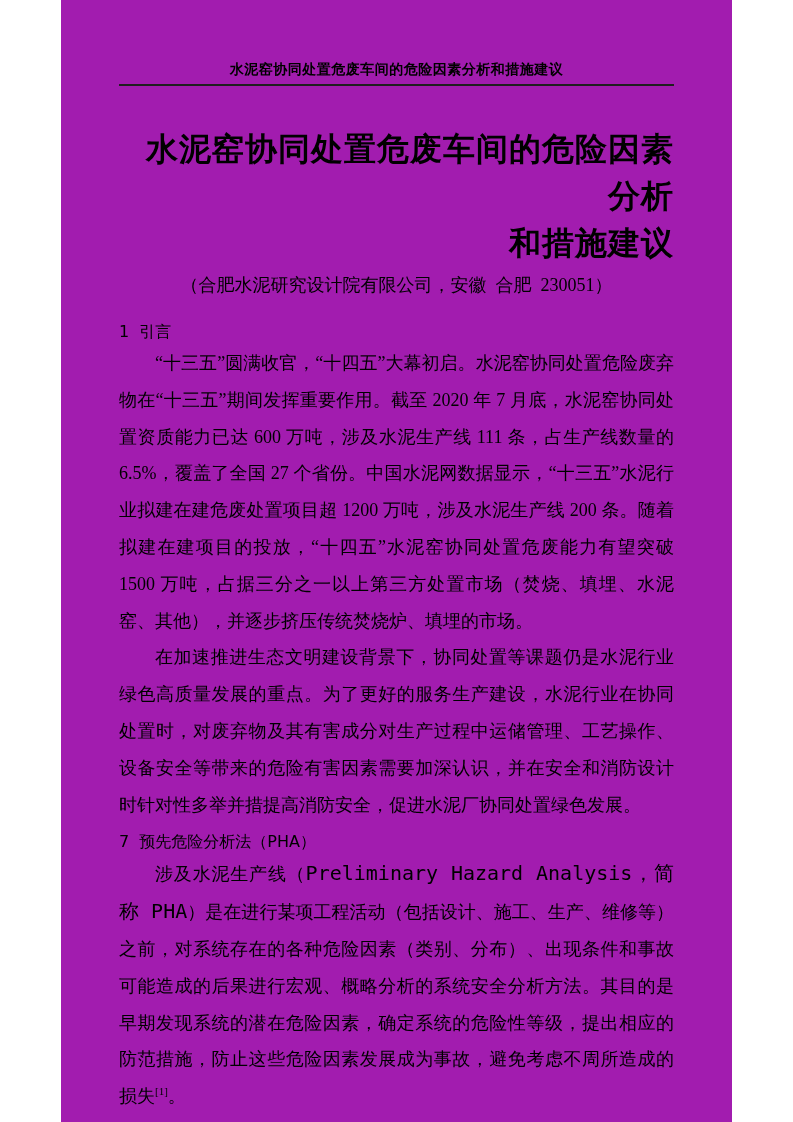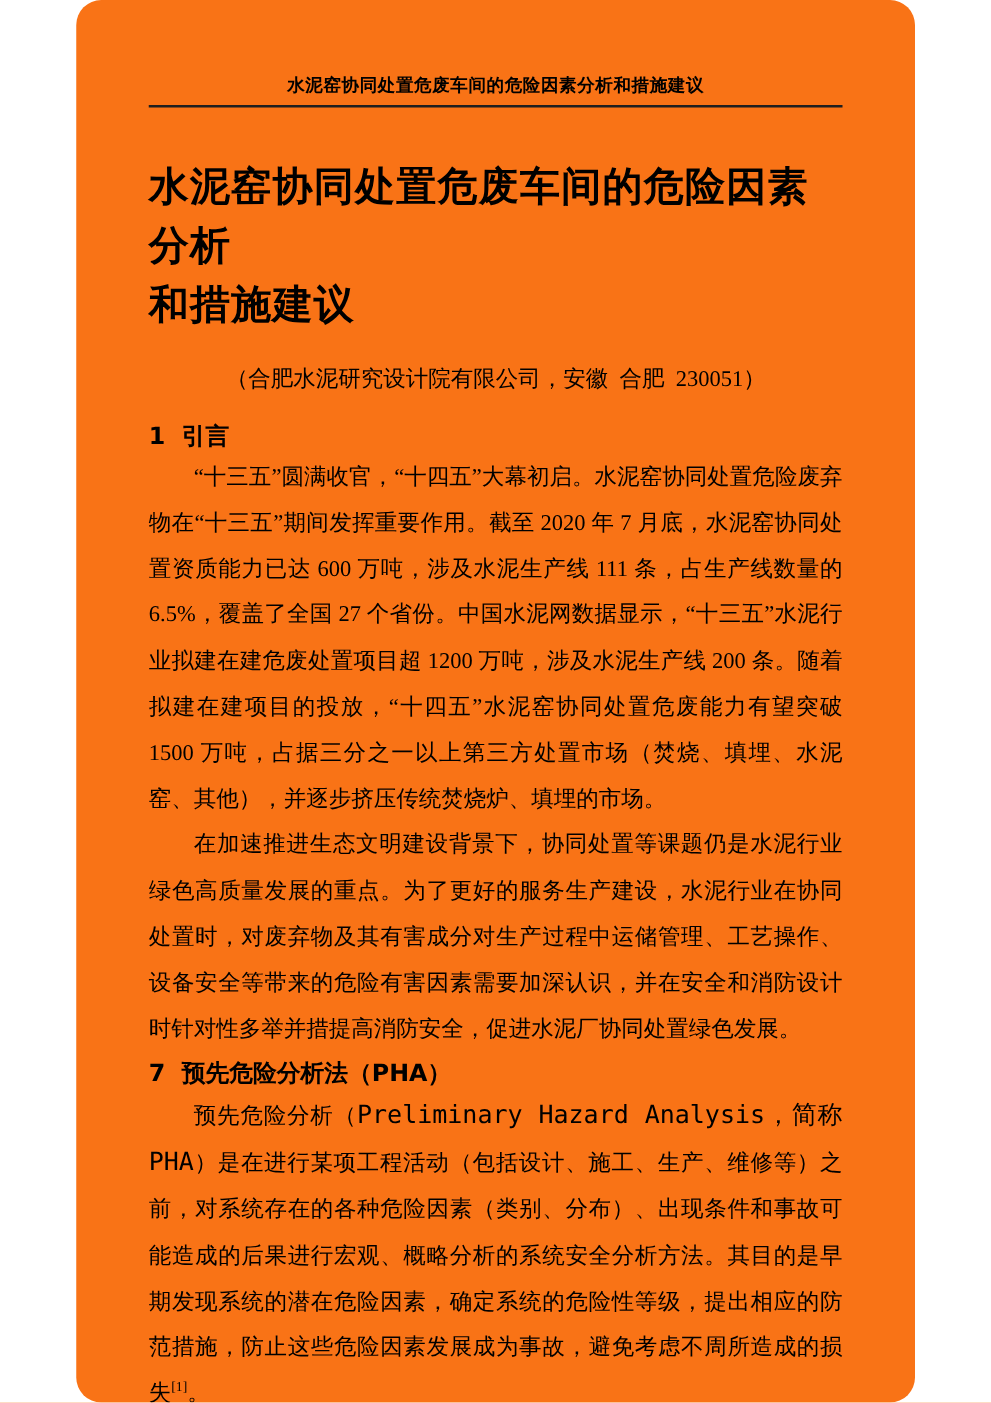--- a/index.html
+++ b/index.html
@@ -5,26 +5,25 @@
   html, body {
     margin: 0;
     padding: 0;
     background: #ffffff;
   }
   .page {
     position: relative;
     width: 671px;
     height: 1122px;
     margin: 0 auto;
-    background: #f97316;
+    background: #a21caf;
     color: #000000;
     font-family: "Liberation Serif", "DejaVu Serif", serif;
     overflow: hidden;
     box-sizing: border-box;
-    border-radius: 20px;
   }
   .margins {
     padding: 0 58px;
   }
   
   .running-header {
     padding-top: 60px;
   }
   .running-title {
     text-align: center;
@@ -35,46 +34,46 @@
     white-space: pre-wrap;
   }
   .header-rule {
     margin-top: 5px;
     height: 0;
     border-top: 2.5px solid #1f1f1f;
   }
   
   .article-title {
     margin: 40px 0 0 0;
-    text-align: left;
+    text-align: right;
     font-family: "DejaVu Sans", "Liberation Sans", sans-serif;
     font-weight: bold;
     font-size: 32px;
     line-height: 47px;
     letter-spacing: 1px;
   }
   .byline-author {
     margin-top: 10px;
     text-align: center;
     font-size: 17px;
     line-height: 22px;
   }
   .byline-affiliation {
-    margin-top: 24px;
+    margin-top: 6px;
     text-align: center;
     font-size: 18px;
     line-height: 25px;
     white-space: pre-wrap;
   }
   
   .section-heading {
     margin: 20px 0 0 0;
     font-family: "DejaVu Sans", "Liberation Sans", sans-serif;
-    font-weight: bold;
-    font-size: 19px;
+    font-weight: normal;
+    font-size: 16px;
     line-height: 27px;
     white-space: pre-wrap;
   }
   .section-heading.second {
     margin-top: 5px;
   }
   .body-para {
     margin: 0;
     font-size: 18px;
     line-height: 36.8px;
@@ -142,19 +141,19 @@
     <div class="byline-affiliation">（合肥水泥研究设计院有限公司，安徽  合肥  230051）</div>
 
     <h2 class="section-heading">1  引言</h2>
 
     <p class="body-para first">“十三五”圆满收官，“十四五”大幕初启。水泥窑协同处置危险废弃物在“十三五”期间发挥重要作用。截至 2020 年 7 月底，水泥窑协同处置资质能力已达 600 万吨，涉及水泥生产线 111 条，占生产线数量的 6.5%，覆盖了全国 27 个省份。中国水泥网数据显示，“十三五”水泥行业拟建在建危废处置项目超 1200 万吨，涉及水泥生产线 200 条。随着拟建在建项目的投放，“十四五”水泥窑协同处置危废能力有望突破 1500 万吨，占据三分之一以上第三方处置市场（焚烧、填埋、水泥窑、其他），并逐步挤压传统焚烧炉、填埋的市场。</p>
 
     <p class="body-para">在加速推进生态文明建设背景下，协同处置等课题仍是水泥行业绿色高质量发展的重点。为了更好的服务生产建设，水泥行业在协同处置时，对废弃物及其有害成分对生产过程中运储管理、工艺操作、设备安全等带来的危险有害因素需要加深认识，并在安全和消防设计时针对性多举并措提高消防安全，促进水泥厂协同处置绿色发展。</p>
 
     <h2 class="section-heading second">7  预先危险分析法（PHA）</h2>
 
-    <p class="body-para"><span>预先危险分析（</span><span class="latin">Preliminary Hazard Analysis，简称 PHA</span><span>）是在进行某项工程活动（包括设计、施工、生产、维修等）之前，对系统存在的各种危险因素（类别、分布）、出现条件和事故可能造成的后果进行宏观、概略分析的系统安全分析方法。其目的是早期发现系统的潜在危险因素，确定系统的危险性等级，提出相应的防范措施，防止这些危险因素发展成为事故，避免考虑不周所造成的损失</span><sup class="ref">[1]</sup><span>。</span></p>
+    <p class="body-para"><span>涉及水泥生产线（</span><span class="latin">Preliminary Hazard Analysis，简称 PHA</span><span>）是在进行某项工程活动（包括设计、施工、生产、维修等）之前，对系统存在的各种危险因素（类别、分布）、出现条件和事故可能造成的后果进行宏观、概略分析的系统安全分析方法。其目的是早期发现系统的潜在危险因素，确定系统的危险性等级，提出相应的防范措施，防止这些危险因素发展成为事故，避免考虑不周所造成的损失</span><sup class="ref">[1]</sup><span>。</span></p>
 
     <p class="body-para">分析步骤如下：</p>
 
   </div>
 
 </div>
 
 </body></html>

